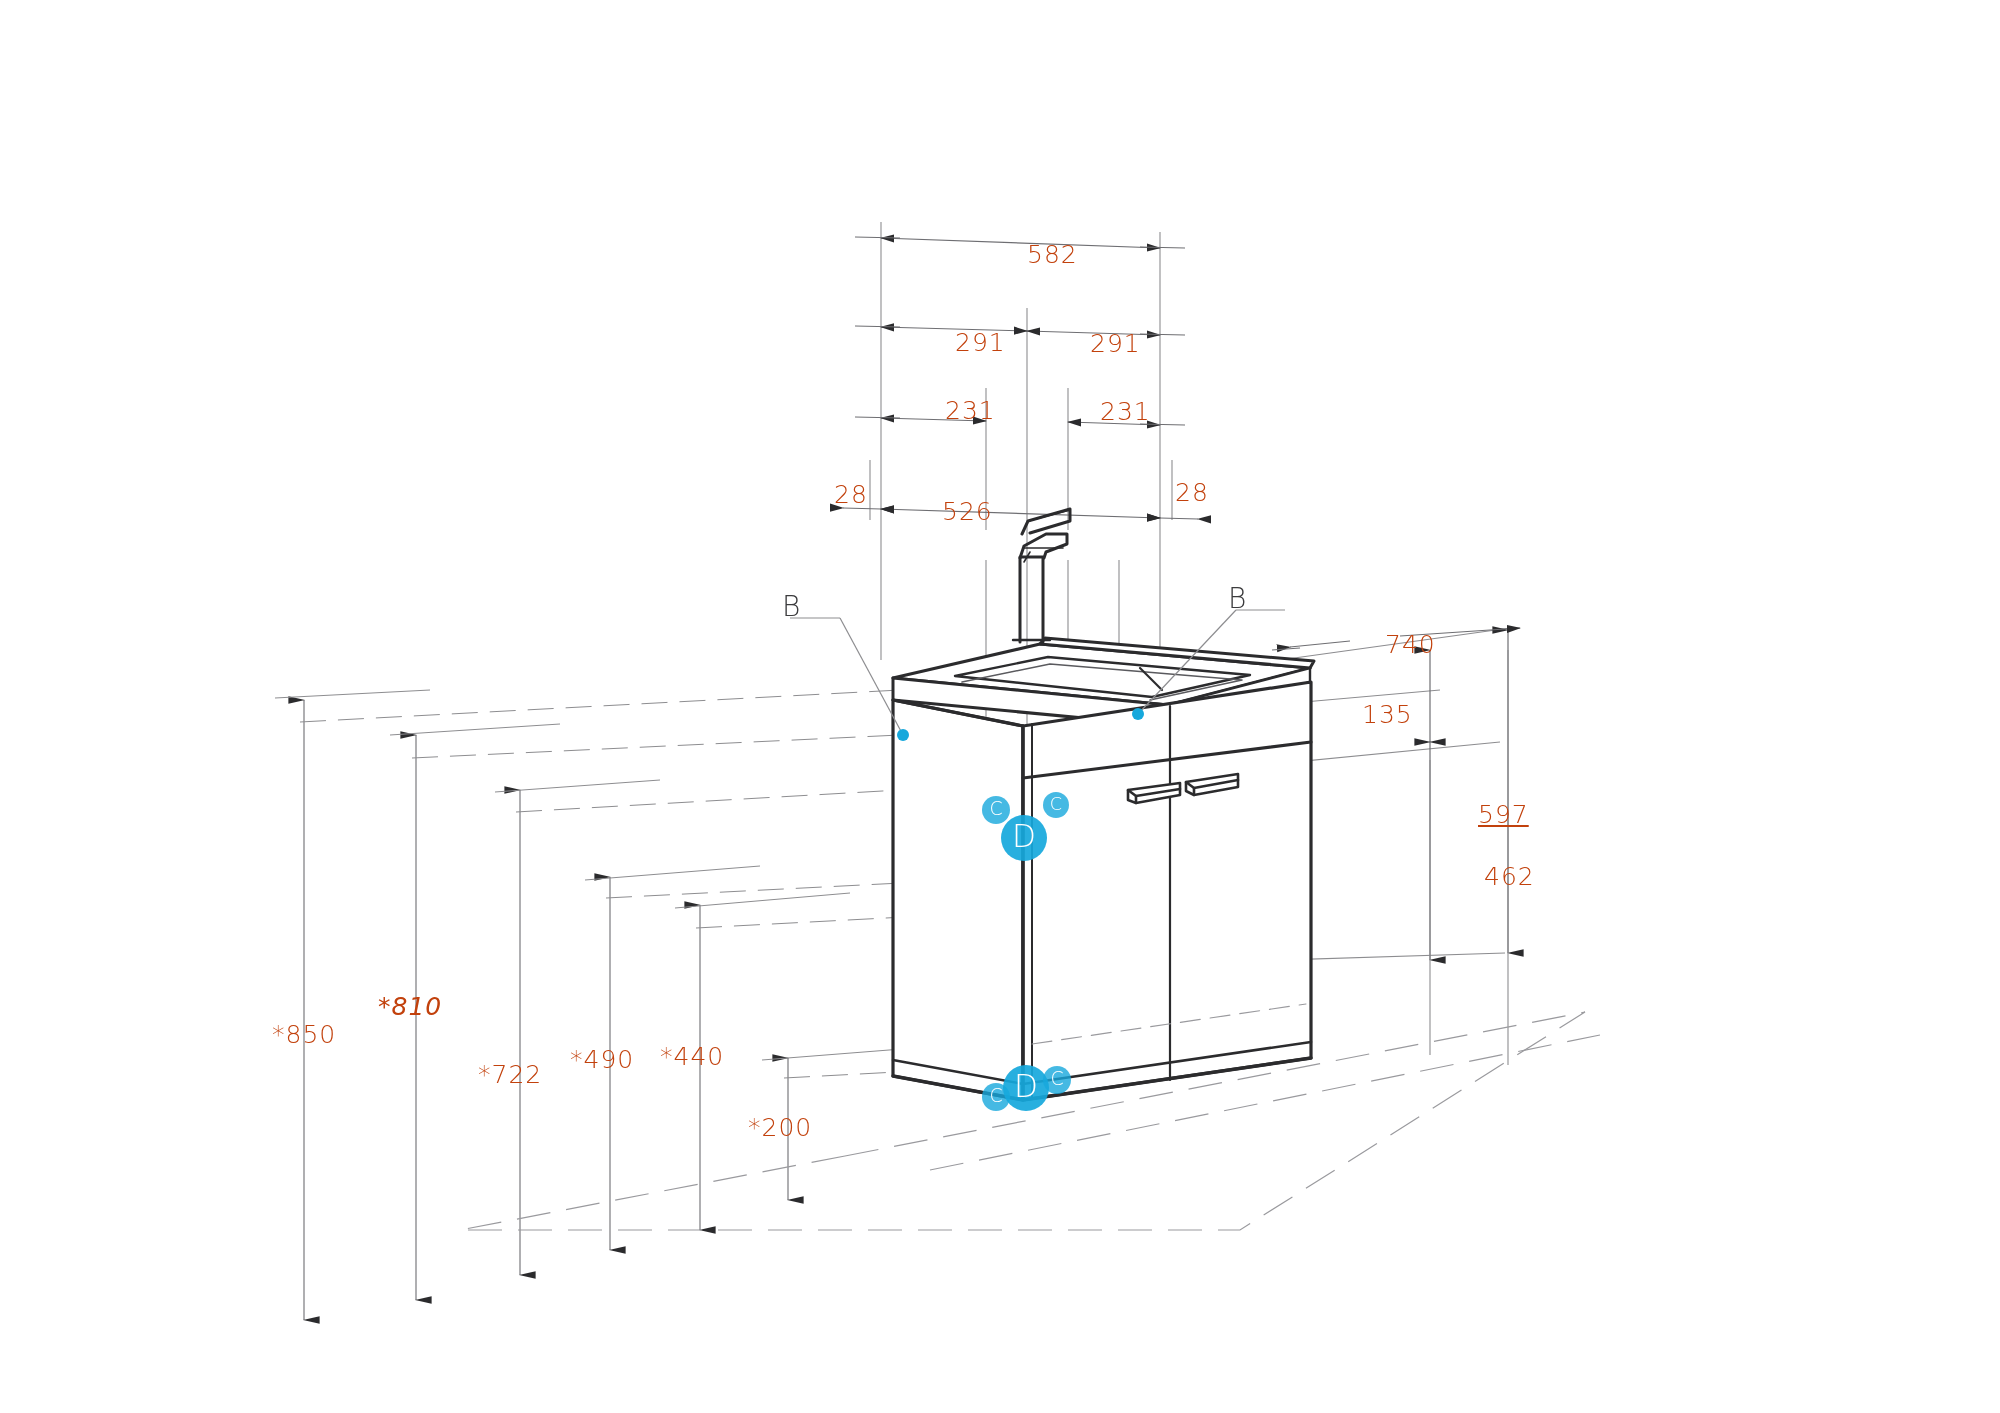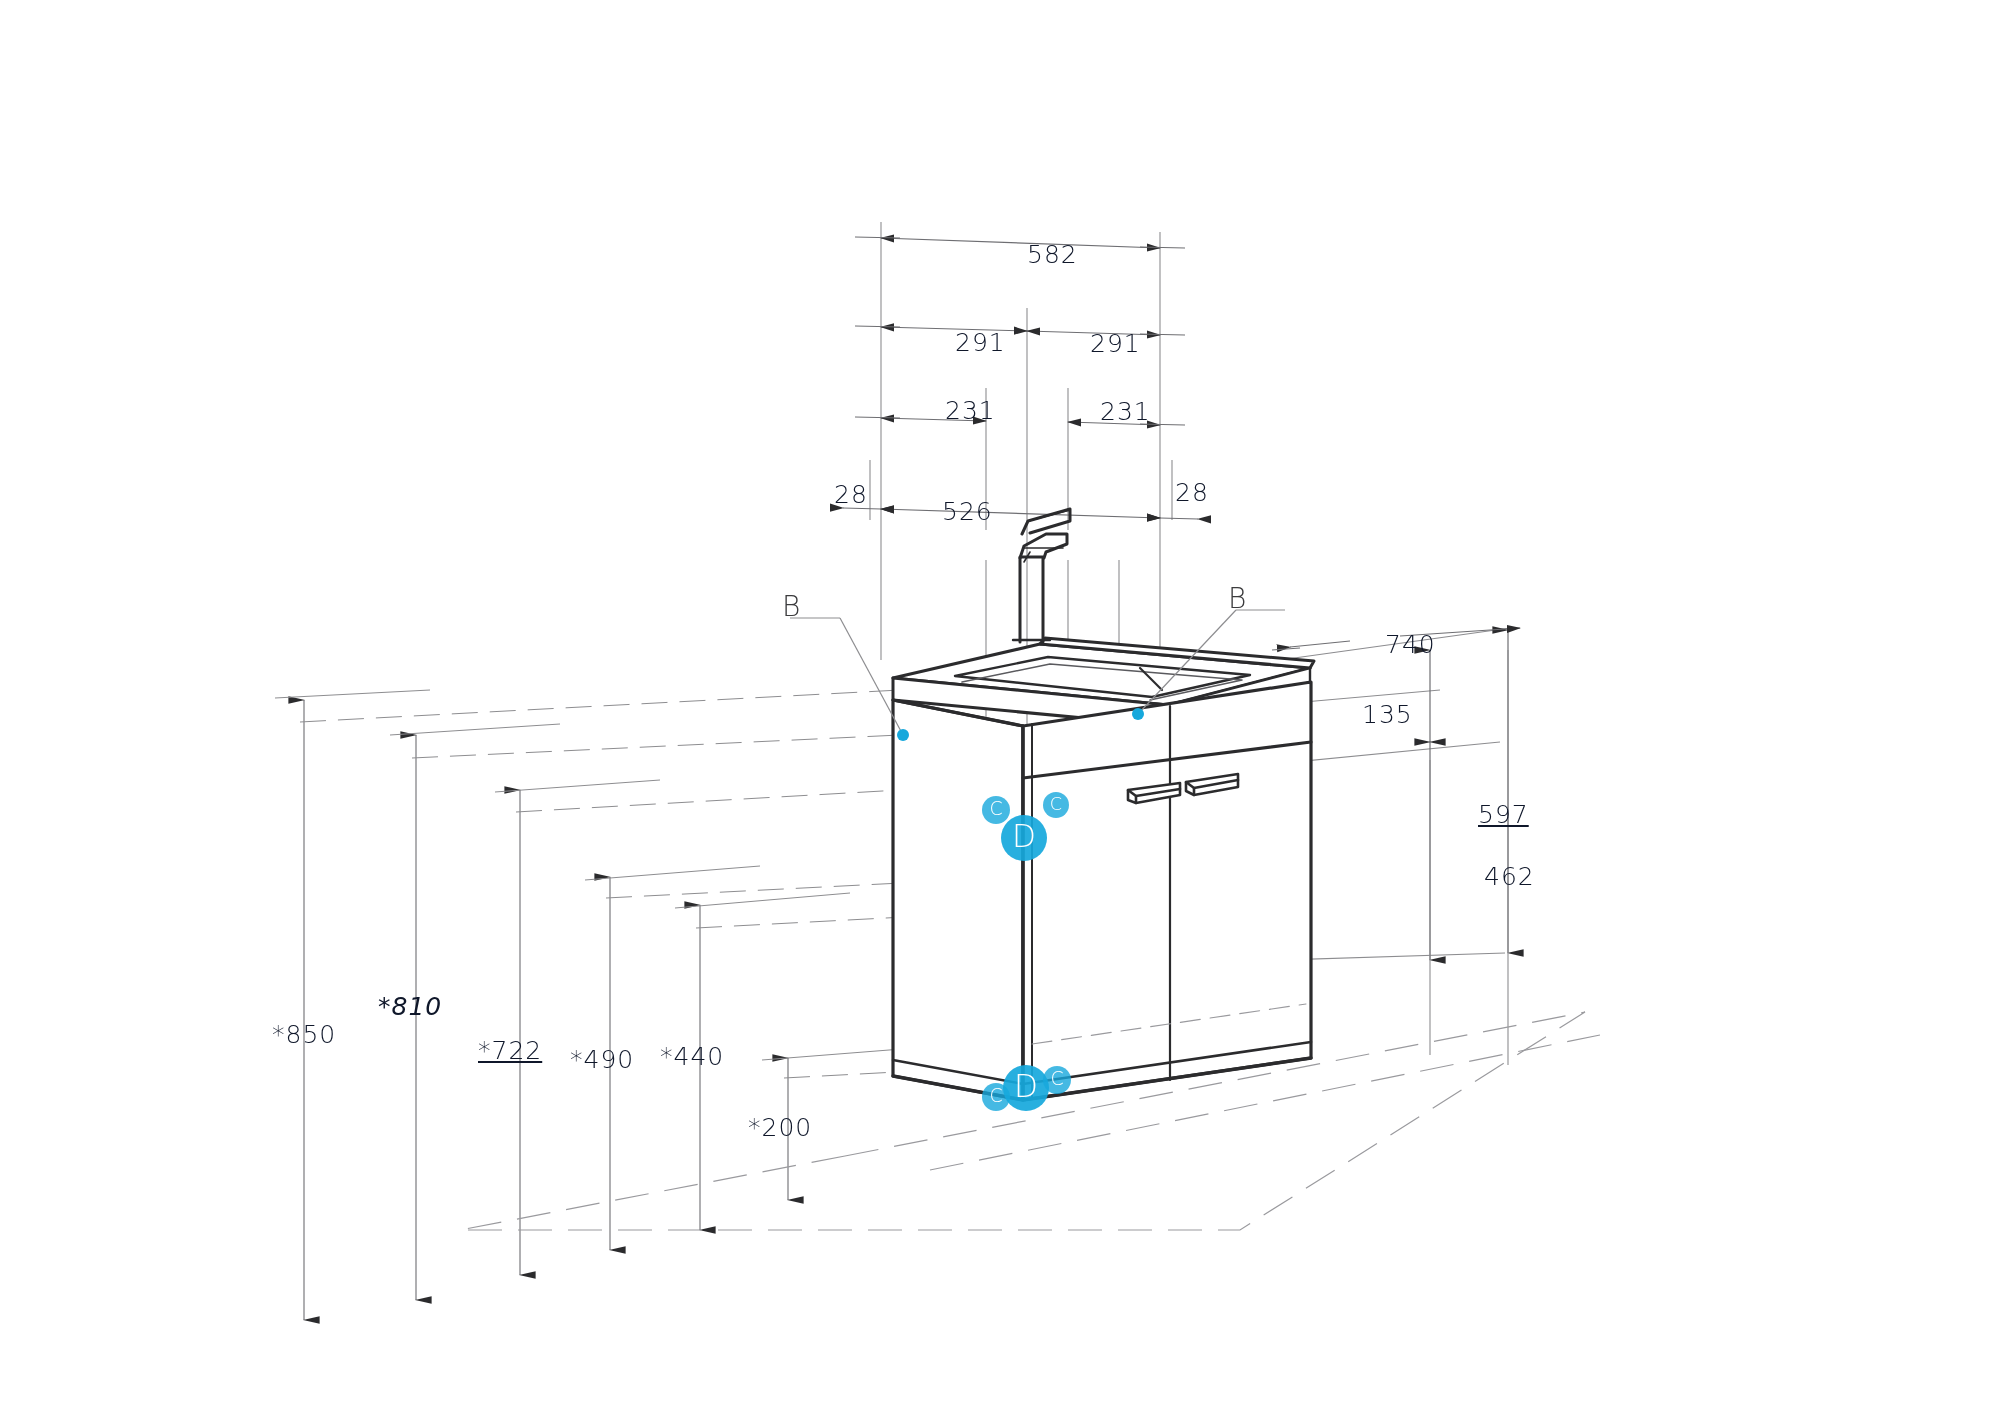--- a/index.html
+++ b/index.html
@@ -19,21 +19,21 @@
     font-weight:300;
     letter-spacing:0.5px;
     color:#3c3c3e;
     font-family:"DejaVu Sans", sans-serif;
   }
 
   .dimlbl{
     position:absolute;
     font-size:25px;
     font-weight:300;
-    color:#0f172a;
+    color:#c2410c;
     letter-spacing:1px;
     white-space:nowrap;
     font-family:"DejaVu Sans", sans-serif;
   }
   .seclbl{
     position:absolute;
     font-size:28px;
     font-weight:300;
     color:#3c3c3e;
     white-space:nowrap;
@@ -273,21 +273,21 @@
     </div>
   <div id="right-dim-labels">
       <div class="dimlbl" style="left: 1385px; top: 630px;">740</div>
       <div class="dimlbl" style="left: 1362px; top: 700px;">135</div>
       <div class="dimlbl" style="left: 1478px; top: 800px; text-decoration: underline;">597</div>
       <div class="dimlbl" style="left: 1484px; top: 862px;">462</div>
     </div>
   <div id="left-dim-labels">
       <div class="dimlbl" style="left: 272px; top: 980px; margin-top: 40px;">*850</div>
       <div class="dimlbl" style="left: 378px; top: 992px; font-style: italic;">*810</div>
-      <div class="dimlbl" style="left: 478px; top: 1036px; text-decoration: underline;">*722</div>
+      <div class="dimlbl" style="left: 478px; top: 1060px;">*722</div>
       <div class="dimlbl" style="left: 570px; top: 1045px;">*490</div>
       <div class="dimlbl" style="left: 660px; top: 1042px;">*440</div>
       <div class="dimlbl" style="left: 748px; top: 1113px;">*200</div>
     </div>
   <div id="section-labels">
       <div class="seclbl" style="left: 782px; top: 590px;">B</div>
       <div class="seclbl" style="left: 1228px; top: 582px;">B</div>
     </div>
 
 </div>

